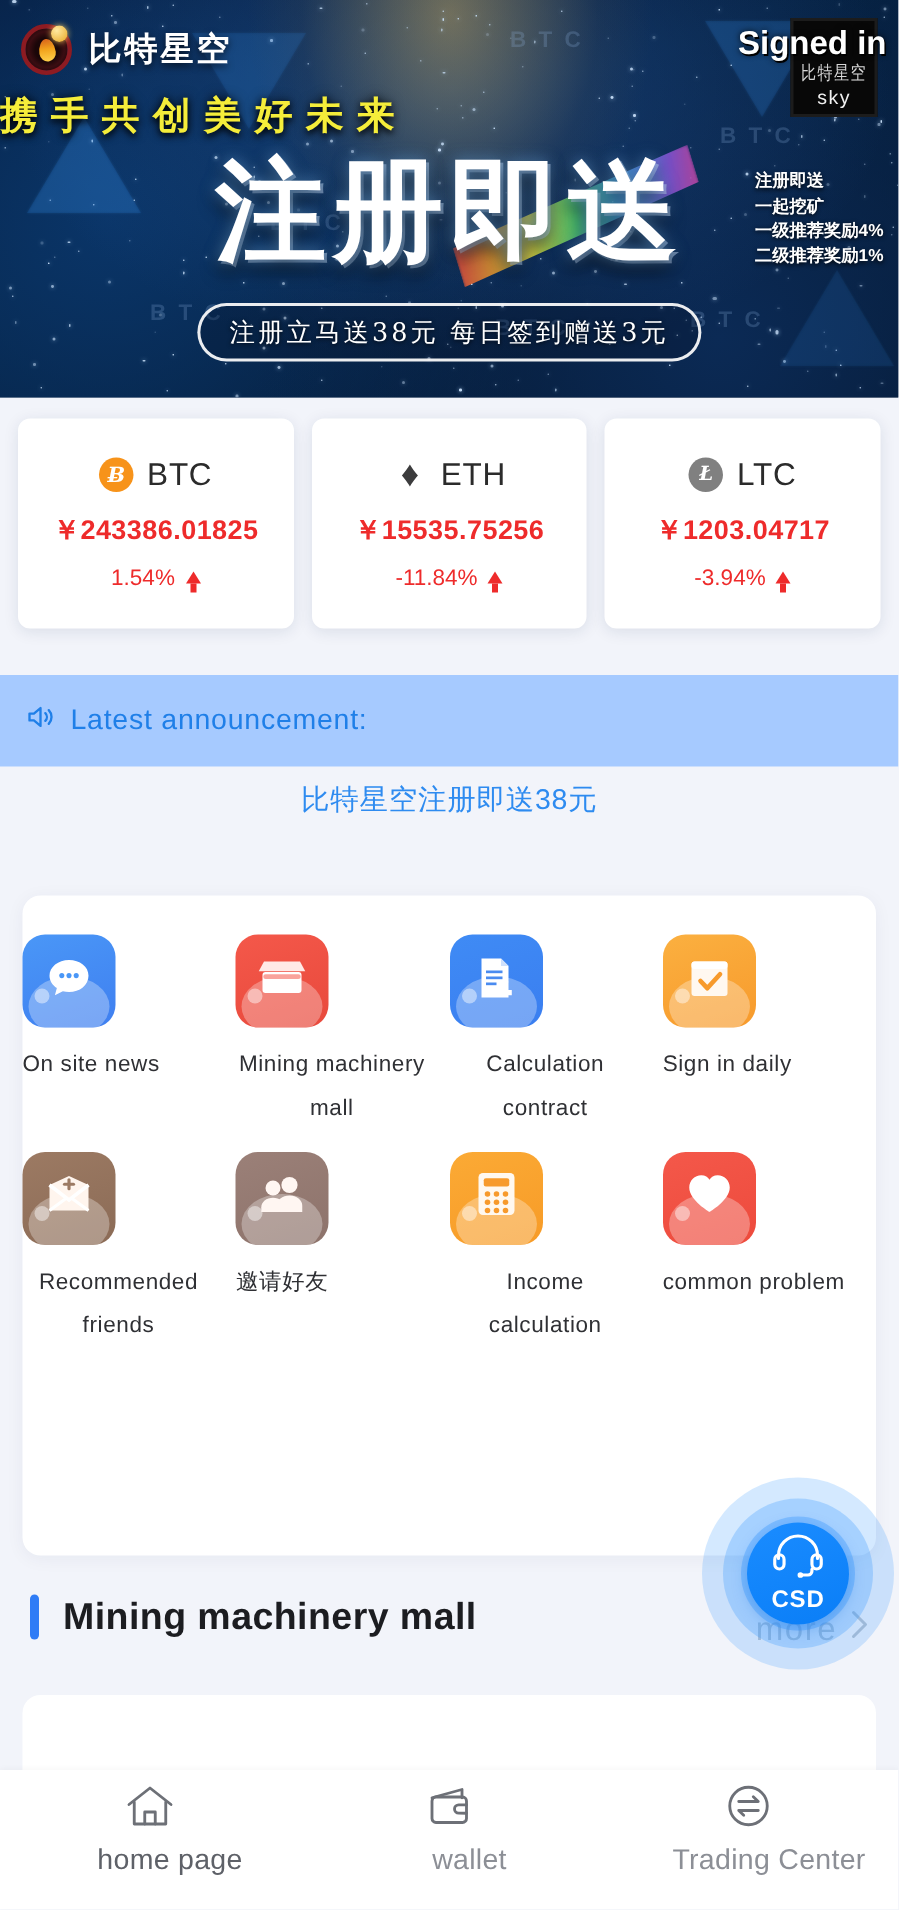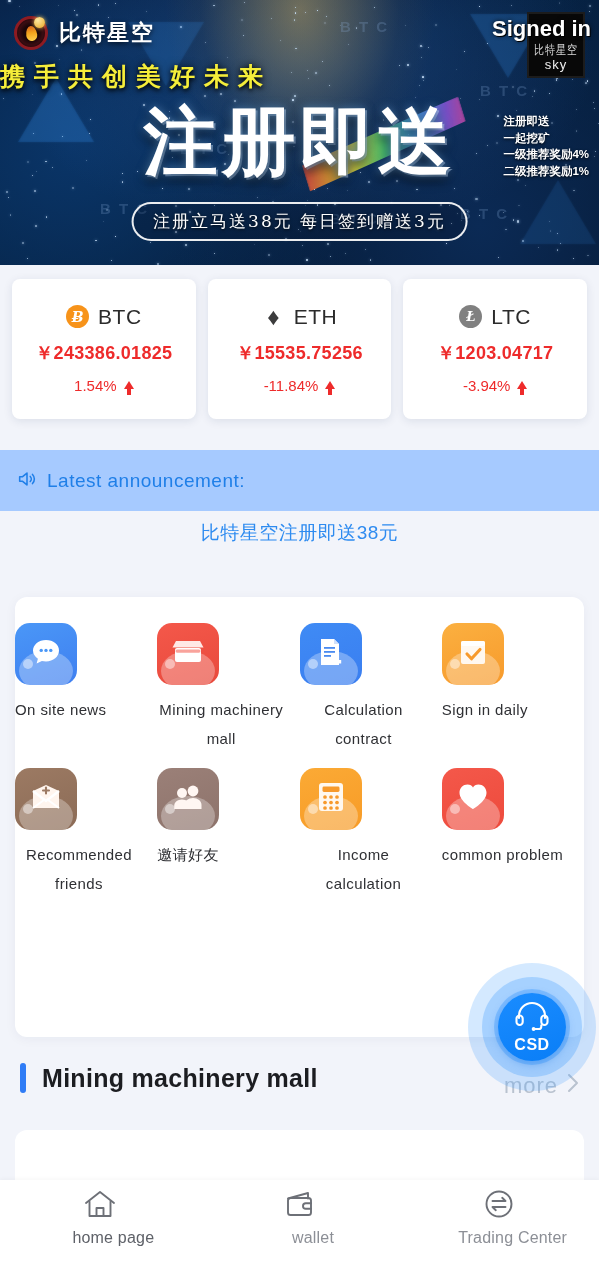--- a/index.html
+++ b/index.html
@@ -214,21 +214,21 @@
     background:#e6e8ec; border-radius:10px 10px 0 0;
   }
   .product-thumb::after {
     content:""; position:absolute; left:56px; top:28px; width:0;height:0;
     border-left:13px solid transparent; border-right:13px solid transparent;
     border-bottom:17px solid #2f5ca8;
   }
 
   
   .csd-wrap {
-    position:absolute; left:468px; top:963px; width:128px; height:128px; z-index:30;
+    position:absolute; left:468px; top:985px; width:128px; height:128px; z-index:30;
   }
   .csd-ring {
     position:absolute; border-radius:50%; background:#3d9bff;
   }
   .csd-r1 { inset:0; opacity:0.22; }
   .csd-r2 { inset:14px; opacity:0.30; }
   .csd-r3 { inset:26px; opacity:0.38; }
   .csd-core {
     position:absolute; inset:30px; border-radius:50%;
     background: linear-gradient(160deg,#1a8cff,#0a7ef7);
@@ -237,21 +237,21 @@
   }
   .csd-label { color:#fff; font-size:16px; font-weight:700; letter-spacing:0.5px; }
 
   
   .tabbar {
     position:absolute; bottom:0; left:0; width:599px; height:93px; background:#fff;
     display:flex; align-items:flex-start; padding-top:9px; z-index:40;
     box-shadow: 0 -1px 4px rgba(0,0,0,0.04);
   }
   .tab { flex:1; display:flex; flex-direction:column; align-items:center; gap:5px; cursor:pointer; }
-  .tab-label { font-size:16px; color:#8c8f96; text-align:center; line-height:1.3; letter-spacing:0.2px;margin-left:27px; }
+  .tab-label { font-size:19px; color:#8c8f96; text-align:center; line-height:1.3; letter-spacing:0.2px;margin-left:27px; }
   .tab.active .tab-label { color:#5e6168; }
 </style>
 </head>
 <body>
 
 <div id="app">
 
   <div class="hero">
     <div class="stars" id="stars">
         <i style="left:146.0px;top:11.3px;width:0.8px;height:0.8px;opacity:0.42"></i>

